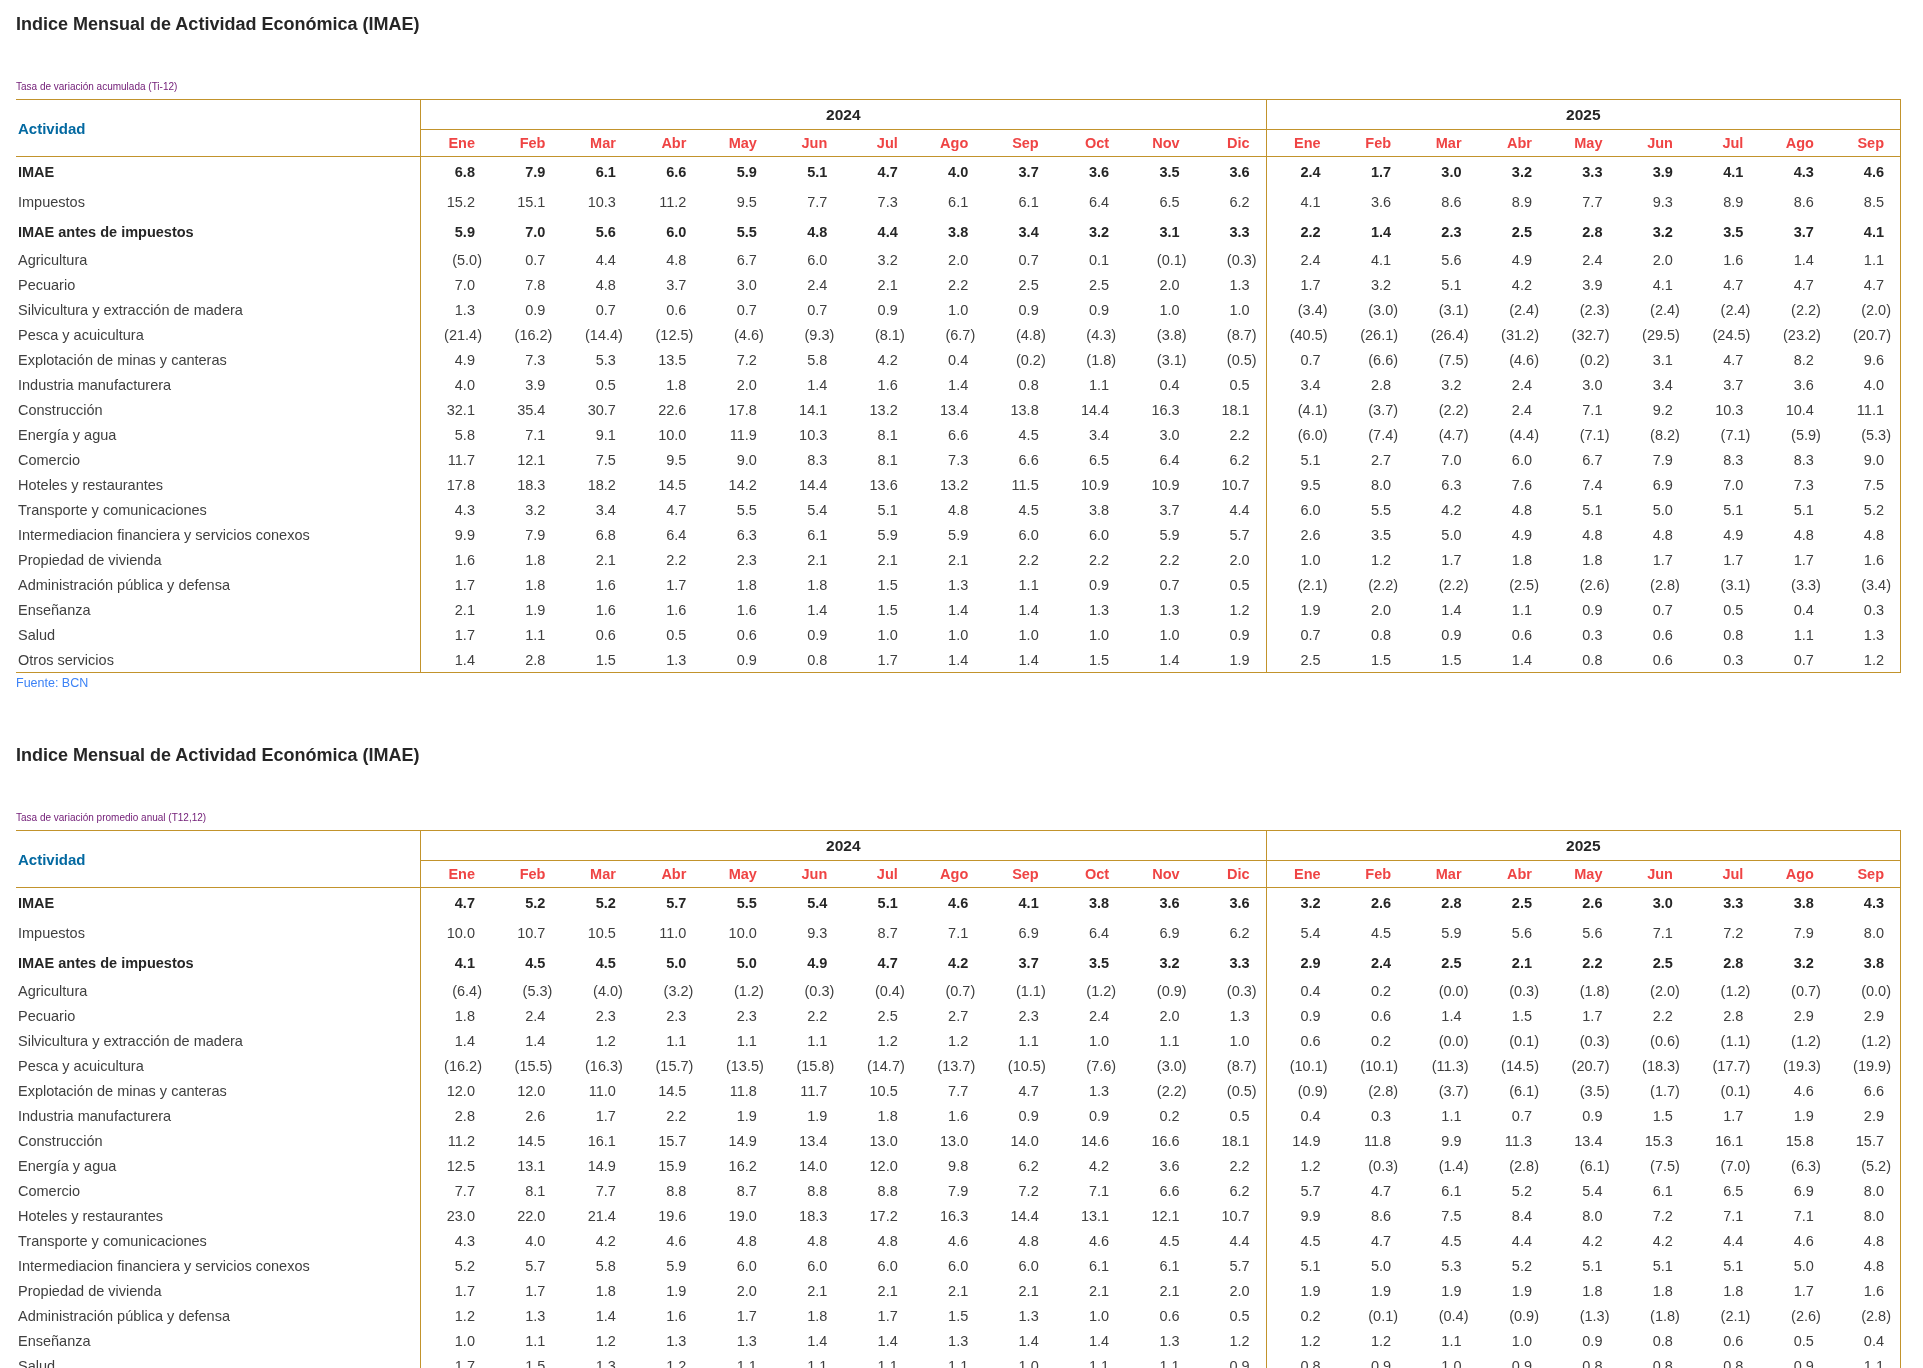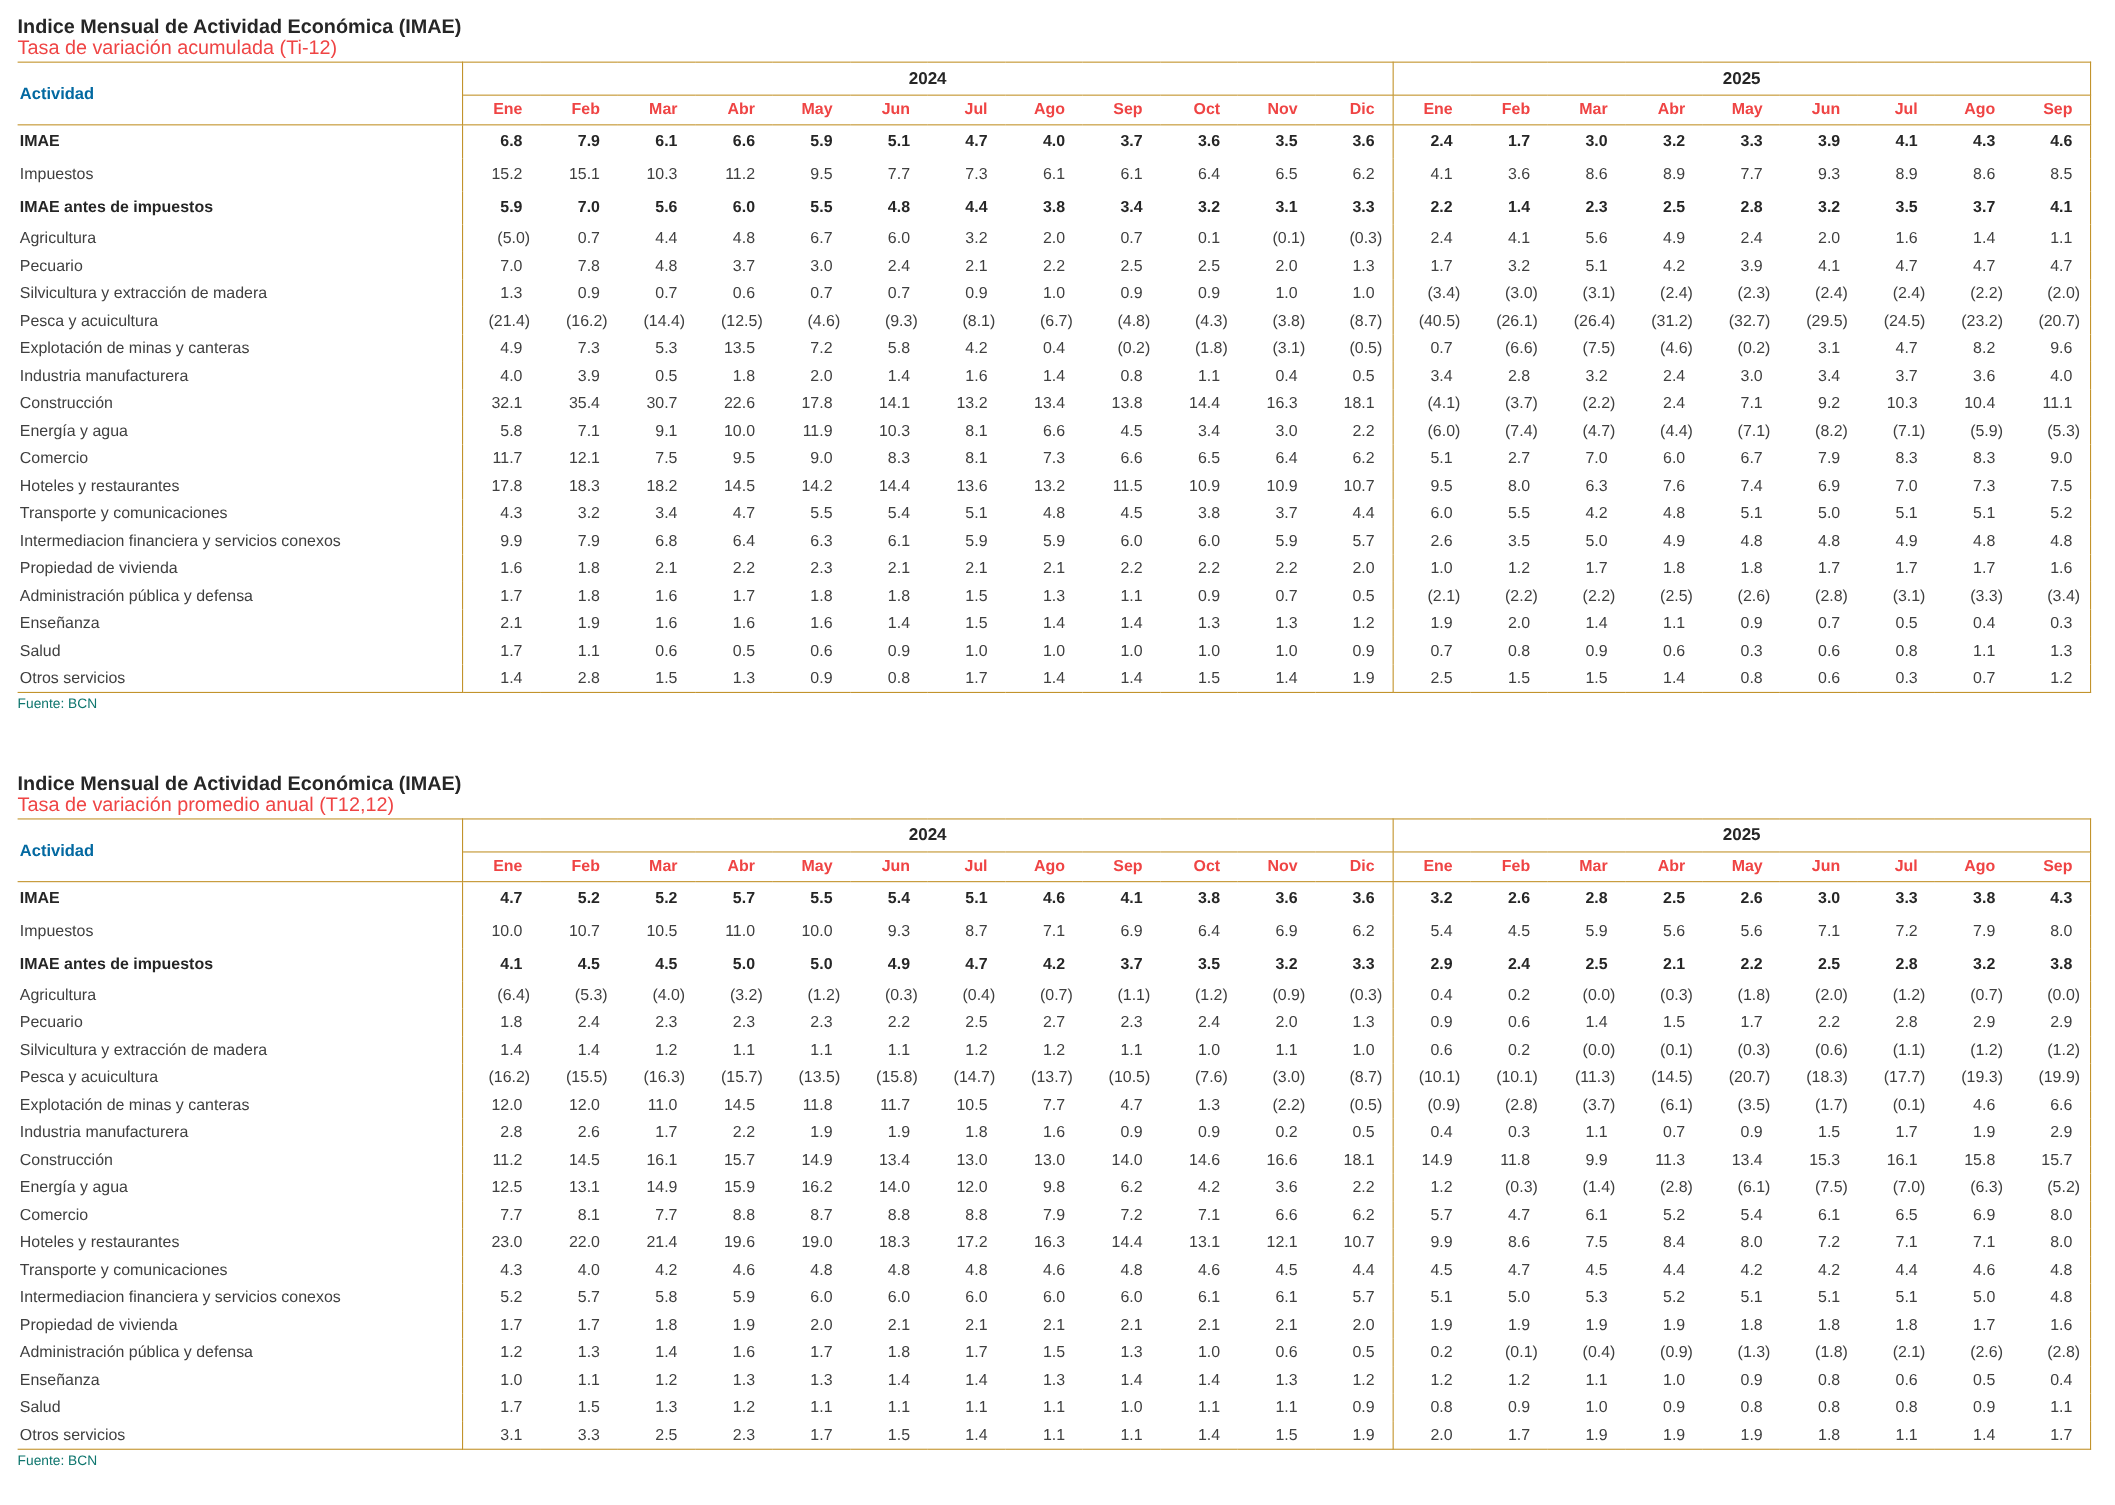--- a/index.html
+++ b/index.html
@@ -3,22 +3,22 @@
 <meta charset="utf-8">
 <style>
   html,body{margin:0;padding:0;background:#ffffff;}
   body{
     width:1923px;height:1368px;box-sizing:border-box;
     padding:14px 16px;
     font-family:"Liberation Sans","DejaVu Sans",sans-serif;
     color:#3f3f3f;
   }
   .tbl-title{font-size:18px;font-weight:bold;color:#262626;line-height:20px;}
-  .tbl-subtitle{font-size:18px;color:#ef4444;line-height:19px;margin-bottom:3px;}
-  .tbl-source{font-size:12.5px;color:#0f766e;line-height:19px;margin-top:1px;}
+  .tbl-subtitle{font-size:10px;color:#701a75;line-height:19px;margin-bottom:3px;margin-top:43px;}
+  .tbl-source{font-size:12.5px;color:#3b82f6;line-height:19px;margin-top:1px;}
   table{border-collapse:collapse;width:1885px;table-layout:fixed;}
   th,td{font-size:14.5px;font-weight:normal;padding:0;}
   
   th.activity-head{
     text-align:left;vertical-align:middle;font-weight:bold;color:#0369a1;
     font-size:15px;border-top:1.5px solid #c2932c;border-right:1.5px solid #c2932c;
     border-bottom:1.5px solid #c2932c;padding-left:2px;width:402px;
   }
   th.year-head{
     text-align:center;font-weight:bold;color:#262626;font-size:15.5px;

